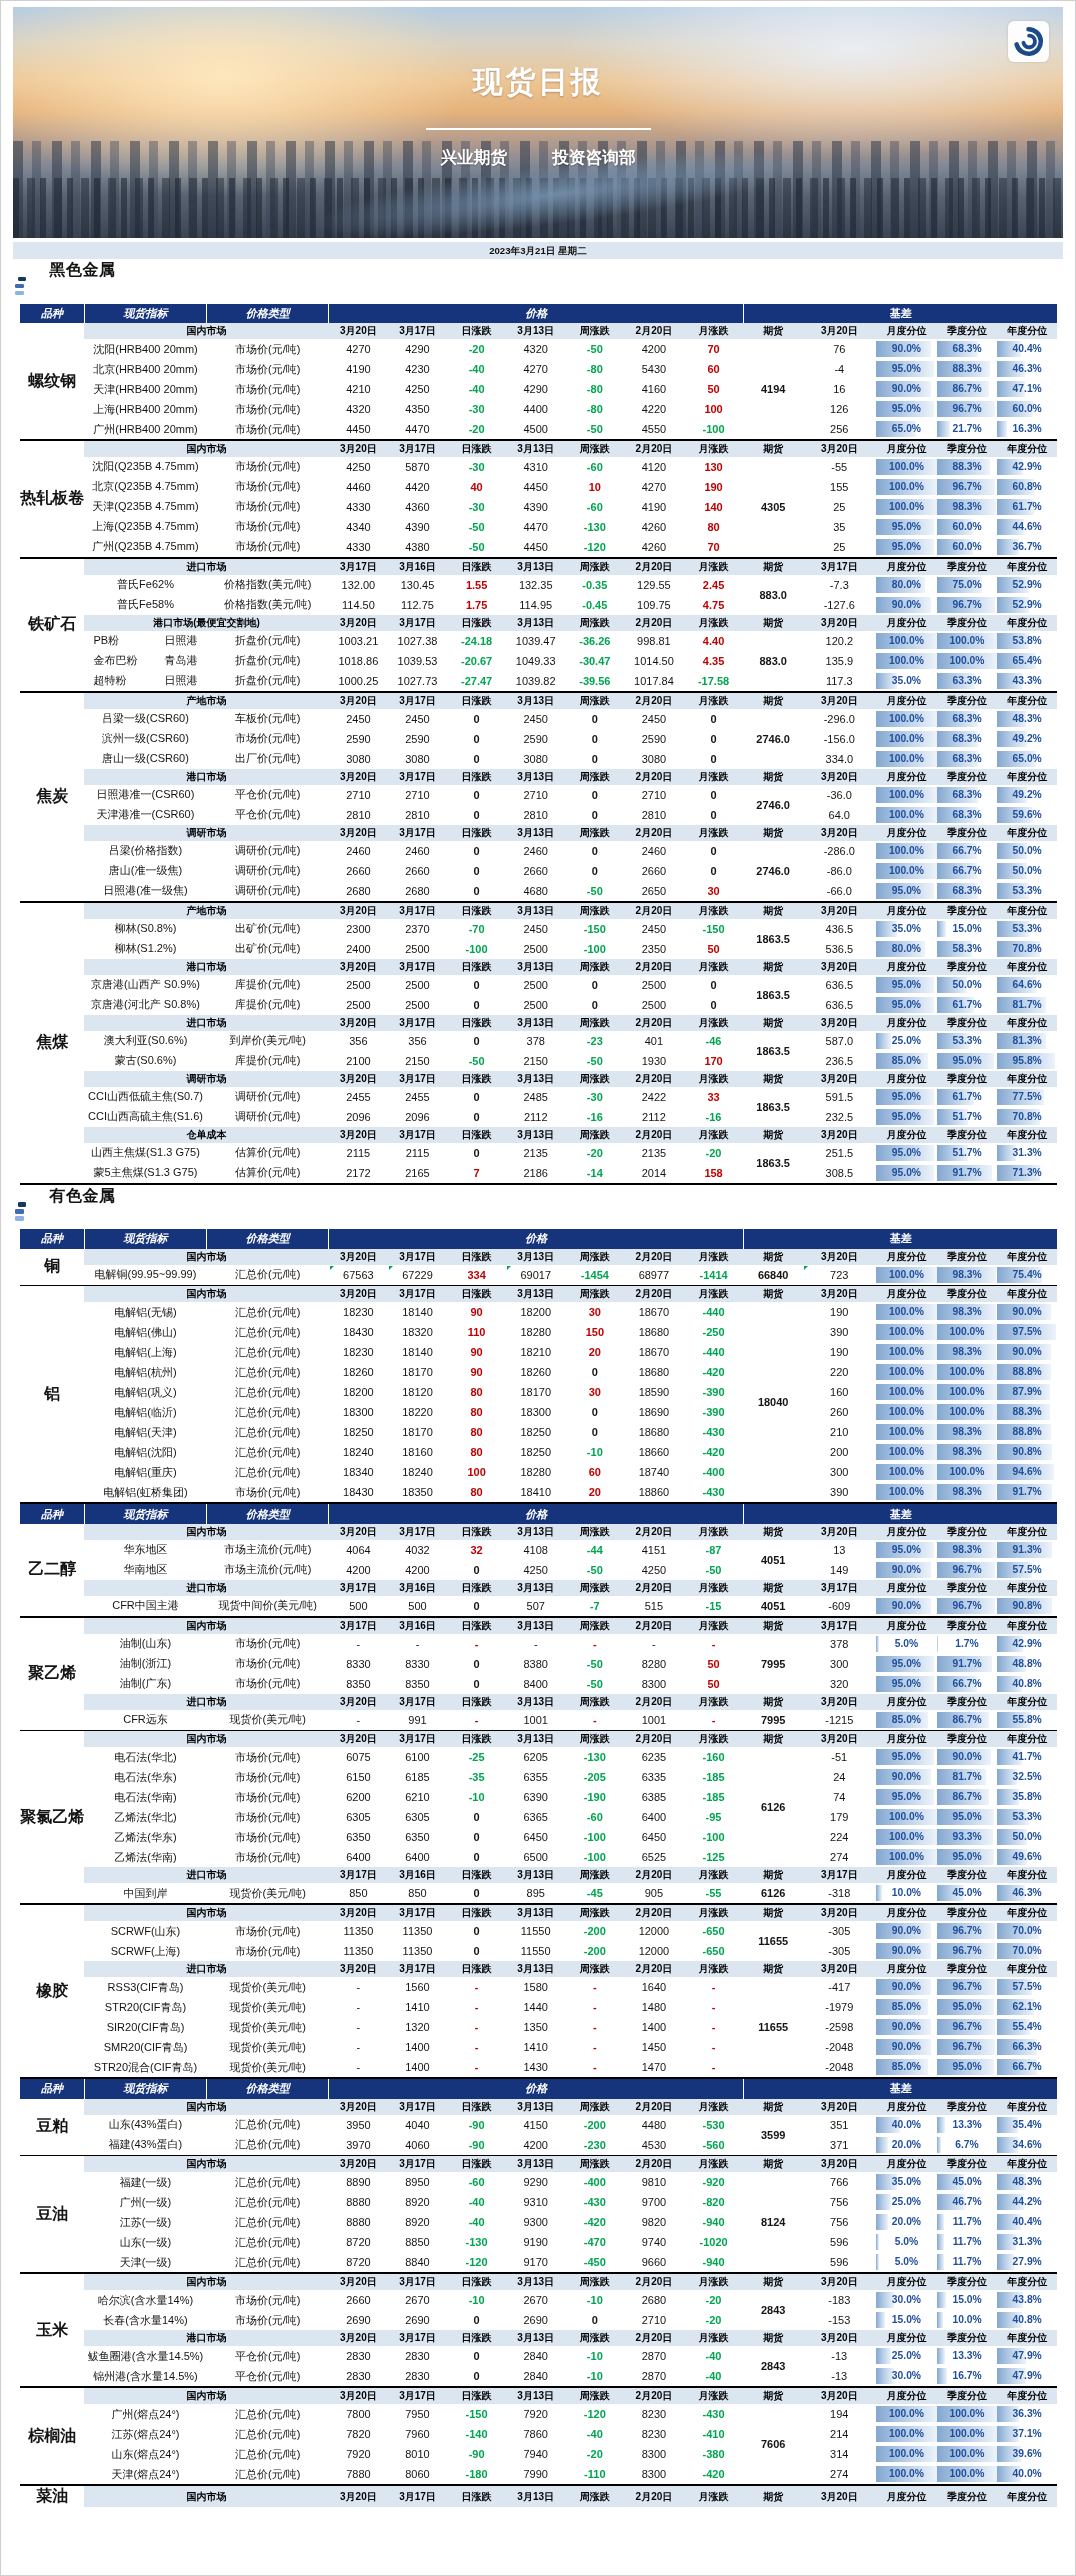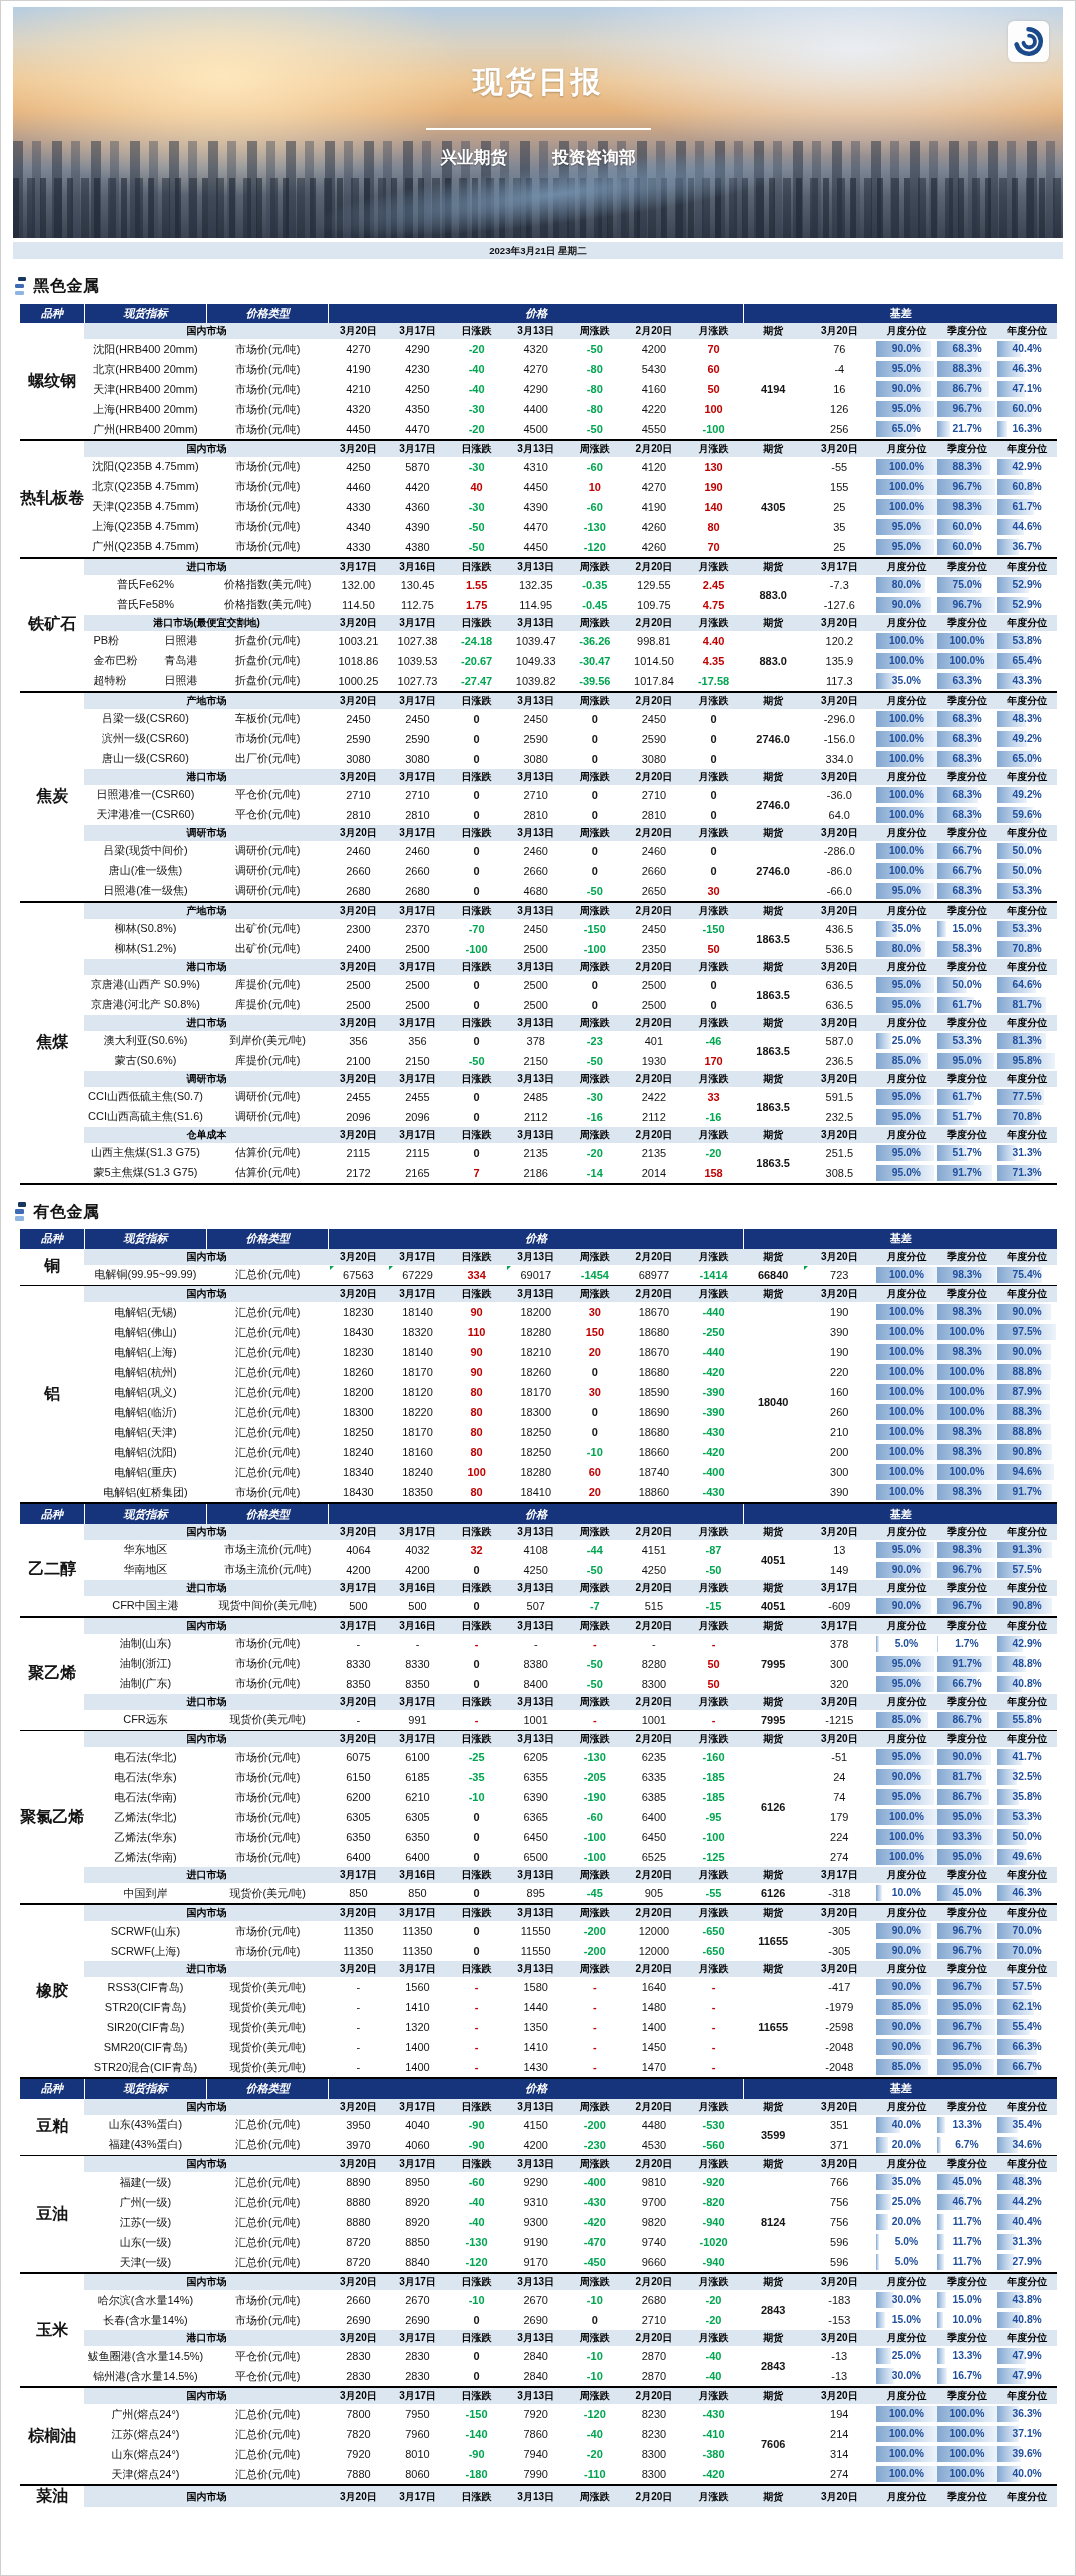--- a/index.html
+++ b/index.html
@@ -27,21 +27,21 @@
   .datebar{margin:3.2px 11.6px 0;height:17.4px;background:#dce6f1;text-align:center;font-size:9.6px;font-weight:700;color:#111;line-height:17.4px;}
 
   
   .section{margin:0 11.6px;}
   .sec-title{display:flex;align-items:flex-end;gap:6.4px;margin:15.4px 0 6.4px 1.3px;height:23px;}
   .sec-icon{position:relative;width:13px;height:20.6px;flex:0 0 13px;}
   .sec-icon i{position:absolute;height:4.5px;border-radius:1.3px;}
   .sec-icon i:nth-child(1){left:3.9px;top:0;width:8.4px;background:#17375e;}
   .sec-icon i:nth-child(2){left:1.3px;top:7px;width:8.4px;background:#3f6bb5;}
   .sec-icon i:nth-child(3){left:1.3px;top:14px;width:8.4px;background:#8db4e2;}
-  .sec-title h2{margin:0;font-size:16px;font-weight:700;color:#141414;letter-spacing:0.6px;}
+  .sec-title h2{margin:16px;font-size:16px;font-weight:700;color:#141414;letter-spacing:0.6px;}
 
   table.t{border-collapse:collapse;table-layout:fixed;width:1037px;margin-left:7.7px;}
   table.t th,table.t td{padding:0;text-align:center;vertical-align:middle;overflow:hidden;white-space:nowrap;}
   thead th{background:#16347c;color:#fff;font-weight:700;font-size:11px;height:19.3px;}
   thead th.divr{border-right:1.6px solid #fff;font-style:italic;}
   tr.ghead th{background:#dce6f1;color:#000;font-weight:700;font-size:10px;height:16px;}
   tr.data td{height:20px;font-size:11px;color:#141414;background:#fff;}
   td.pz{font-size:16px;font-weight:600;color:#141414;background:#fff;}
   td.ind{font-size:10.6px;}
   td.ind .two{display:flex;justify-content:space-between;padding:0 9px;}
@@ -859,21 +859,21 @@
               <th>周涨跌</th>
               <th>2月20日</th>
               <th>月涨跌</th>
               <th>期货</th>
               <th>3月20日</th>
               <th>月度分位</th>
               <th>季度分位</th>
               <th>年度分位</th>
             </tr>
             <tr class="data">
-              <td class="ind">吕梁(现货中间价)</td>
+              <td class="ind">吕梁(价格指数)</td>
               <td class="pt">调研价(元/吨)</td>
               <td class="val">2460</td>
               <td class="val">2460</td>
               <td class="val zero">0</td>
               <td class="val">2460</td>
               <td class="val zero">0</td>
               <td class="val">2460</td>
               <td class="val zero">0</td>
               <td class="fut" rowspan="3">2746.0</td>
               <td class="basis">-286.0</td>

